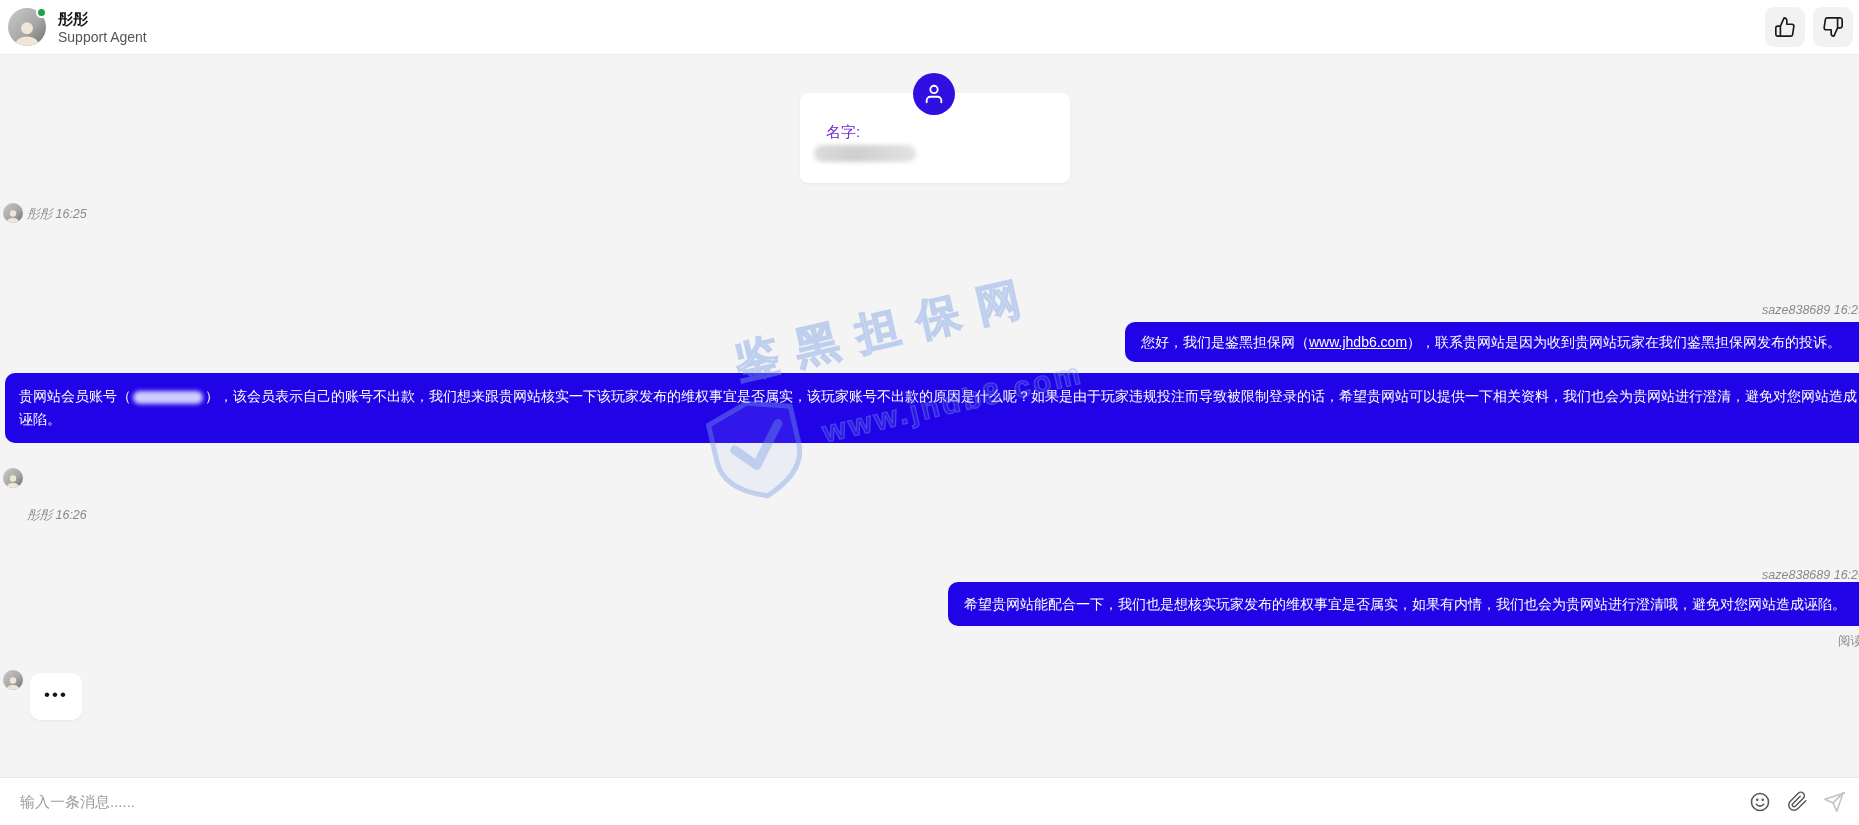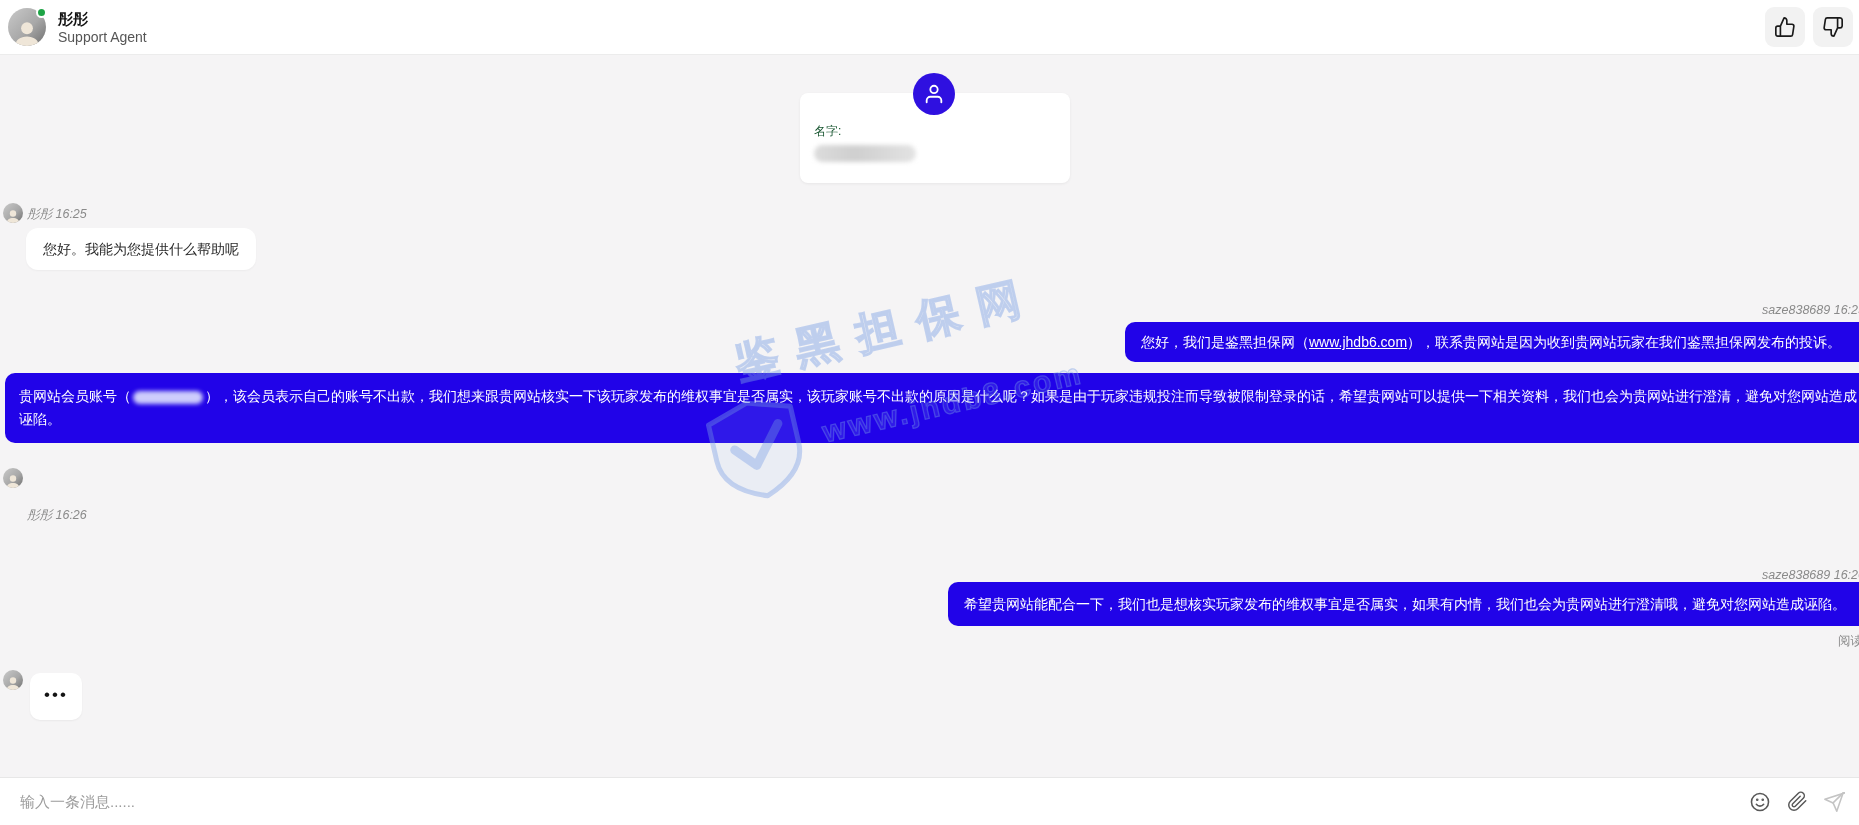--- a/index.html
+++ b/index.html
@@ -24,21 +24,21 @@
               display:flex; align-items:center; justify-content:center; margin-left:8px; color:#1a1a1a; }
 
   
   .chat { position:absolute; top:55px; left:0; right:0; bottom:48px; background:#f5f4f5; overflow:hidden; }
 
   
   .prechat-card { position:absolute; left:800px; top:38px; width:270px; height:90px; background:#ffffff;
                   border-radius:8px; box-shadow:0 1px 3px rgba(0,0,0,0.06); }
   .prechat-circle { position:absolute; left:913px; top:18px; width:42px; height:42px; border-radius:50%;
                     background:#2f10e0; display:flex; align-items:center; justify-content:center; z-index:2; }
-  .prechat-label { position:absolute; left:14px; top:30px; font-size:12px; color:#14532d; }
+  .prechat-label { position:absolute; left:26px; top:30px; font-size:15px; color:#6d28d9; }
   .redacted-bar { position:absolute; left:14px; top:52px; width:102px; height:17px; border-radius:9px;
                   background:linear-gradient(90deg,#dcdcdc,#cfcfcf 40%,#e3e3e3); filter:blur(2px); }
 
   
   .msg-avatar { position:absolute; width:20px; height:20px; }
   .msg-avatar .avatar { width:20px; height:20px; }
   .msg-meta { position:absolute; font-size:12.5px; color:#8a8a8a; white-space:nowrap;font-style:italic; }
   .bubble { position:absolute; font-size:14px; line-height:18px; border-radius:10px; white-space:nowrap; }
   .bubble.agent { background:#ffffff; color:#2b2b2b; padding:12px 17px; box-shadow:0 1px 2px rgba(0,0,0,0.04); border-radius:12px; }
   .bubble.user { background:#2103e8; color:#ffffff; padding:11px 16px; }
@@ -124,21 +124,20 @@
       <svg width="16" height="14" viewBox="0 0 24 22" fill="#efe6d8">
         <circle cx="12" cy="7" r="5"></circle>
           <path d="M2 22c0-5 4.5-8 10-8s10 3 10 8z"></path>
       </svg>
     </div>
   </div>
   <div class="msg-meta" style="left:27px; top:151px;">
     <span>彤彤</span>
     <span>16:25</span>
   </div>
-  <div class="bubble agent" style="left:26px; top:173px;">您好。我能为您提供什么帮助呢</div>
 
   <div class="msg-meta" style="right:-6px; top:248px;">
     <span>saze838689</span>
     <span>16:25</span>
   </div>
   <div class="bubble user" style="left:1125px; right:-14px; top:267px;">
     <span>您好，我们是鉴黑担保网（</span><a href="#">www.jhdb6.com</a><span>），联系贵网站是因为收到贵网站玩家在我们鉴黑担保网发布的投诉。</span>
   </div>
 
   <div class="bubble user big">

